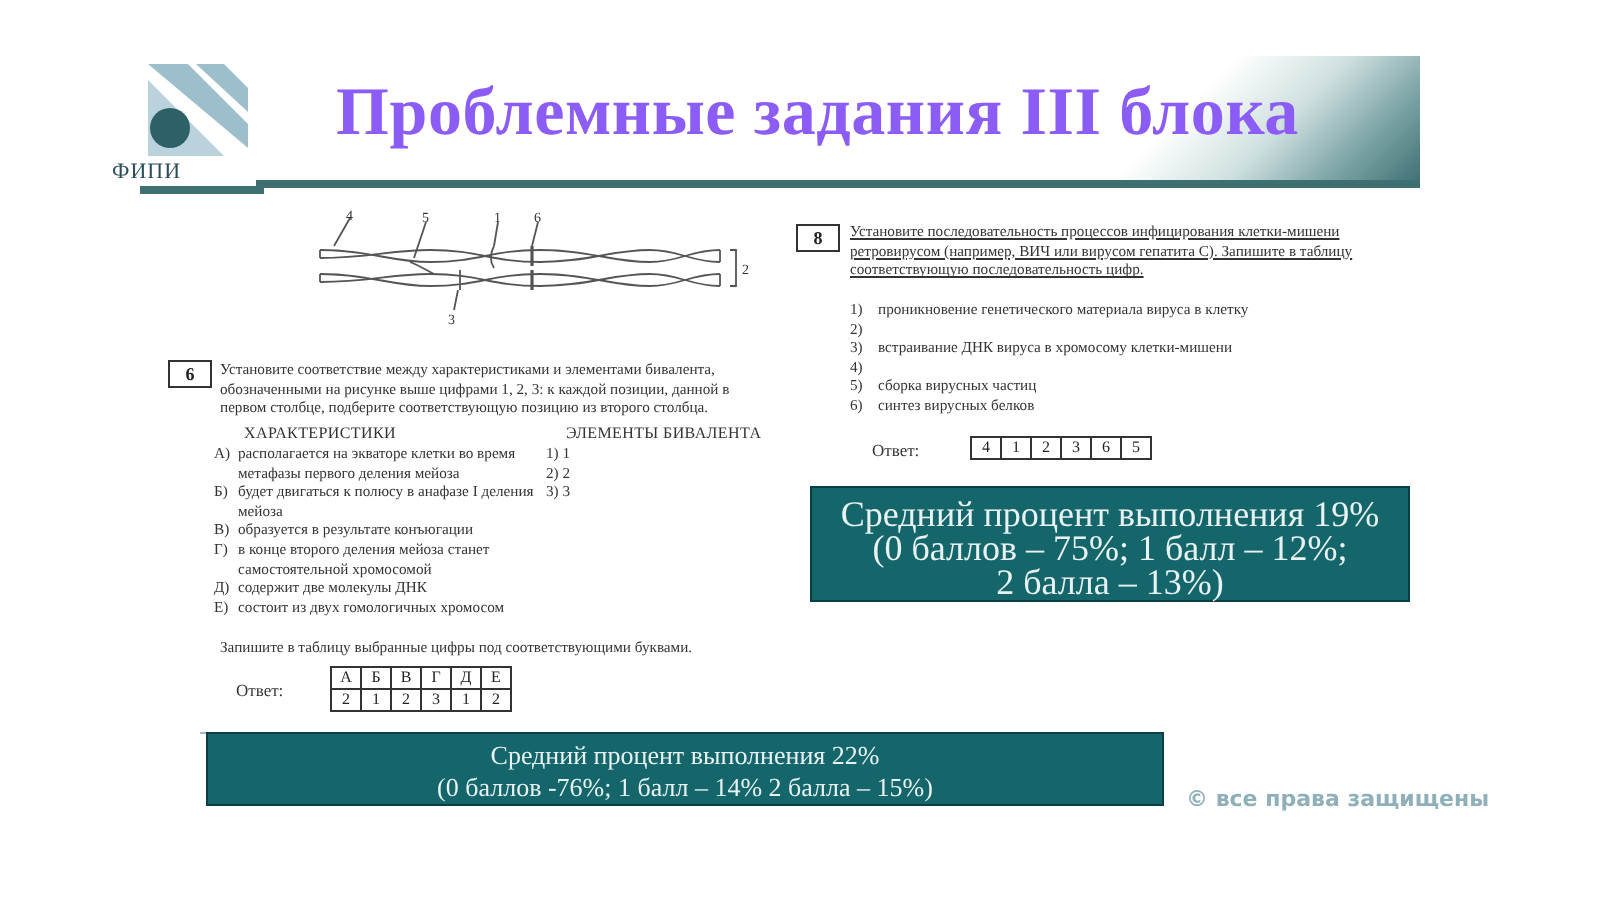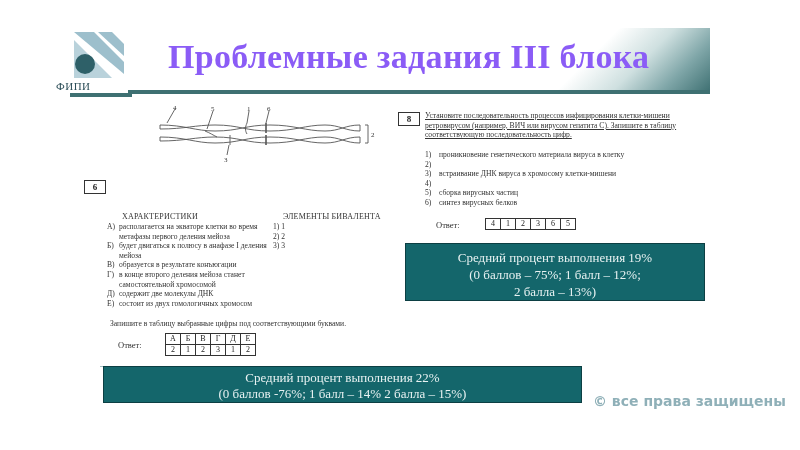--- a/index.html
+++ b/index.html
@@ -29,23 +29,23 @@
   table.ans{position:absolute;border-collapse:collapse;font-size:8px;}
   table.ans td{border:1px solid #333;text-align:center;width:14px;height:10px;padding:0;line-height:10px;color:#222;}
   .sep{position:absolute;left:100px;top:366px;width:280px;height:1px;background:#9fbcc0;}
   
   .t8-text{position:absolute;left:425px;top:111px;width:290px;text-decoration:underline;}
   .items8{position:absolute;left:425px;top:150px;width:290px;}
   .items8 .row{display:flex;}
   .items8 .lbl{width:14px;flex:none;}
   
   .stat{position:absolute;background:#14666b;border:1px solid #0c3f43;color:#e8f2f2;text-align:center;font-family:"Liberation Serif",serif;}
-  .stat1{left:405px;top:243px;width:300px;height:58px;font-size:13px;line-height:17px;padding-top:5px;box-sizing:border-box;}
+  .stat1{left:405px;top:243px;width:300px;height:58px;font-size:18px;line-height:17px;padding-top:5px;box-sizing:border-box;}
   .stat2{left:103px;top:366px;width:479px;height:37px;font-size:13px;line-height:16px;padding-top:3px;box-sizing:border-box;}
-  .copyright{position:absolute;left:593px;top:393px;font-family:"DejaVu Sans",sans-serif;font-size:14px;font-weight:bold;color:#8fb0b8;}
+  .copyright{position:absolute;left:593px;top:393px;font-family:"DejaVu Sans",sans-serif;font-size:11px;font-weight:bold;color:#8fb0b8;}
 </style>
 </head>
 <body>
 
 <div class="slide">
 
   <div class="header-band"></div>
   <div class="header-line"></div>
   <div class="header-line-left"></div>
 
@@ -82,20 +82,21 @@
       <text x="28" y="5">4</text>
       <text x="66" y="6">5</text>
       <text x="102" y="6">1</text>
       <text x="122" y="6">6</text>
       <text x="226" y="32">2</text>
       <text x="79" y="57">3</text>
     </g>
   </svg>
 
   <div class="task-num" style="left:84px;top:180px;">6</div>
+  <div class="t6-text small">Установите соответствие между характеристиками и элементами бивалента, обозначенными на рисунке выше цифрами 1, 2, 3: к каждой позиции, данной в первом столбце, подберите соответствующую позицию из второго столбца.</div>
   <div class="col-head" style="left:122px;top:212px;">ХАРАКТЕРИСТИКИ</div>
   <div class="col-head" style="left:283px;top:212px;">ЭЛЕМЕНТЫ БИВАЛЕНТА</div>
 
   <div class="items6 small">
     <div class="row">
         <span class="lbl">А)</span>
         <span>располагается на экваторе клетки во время метафазы первого деления мейоза</span>
       </div>
     <div class="row">
         <span class="lbl">Б)</span>

